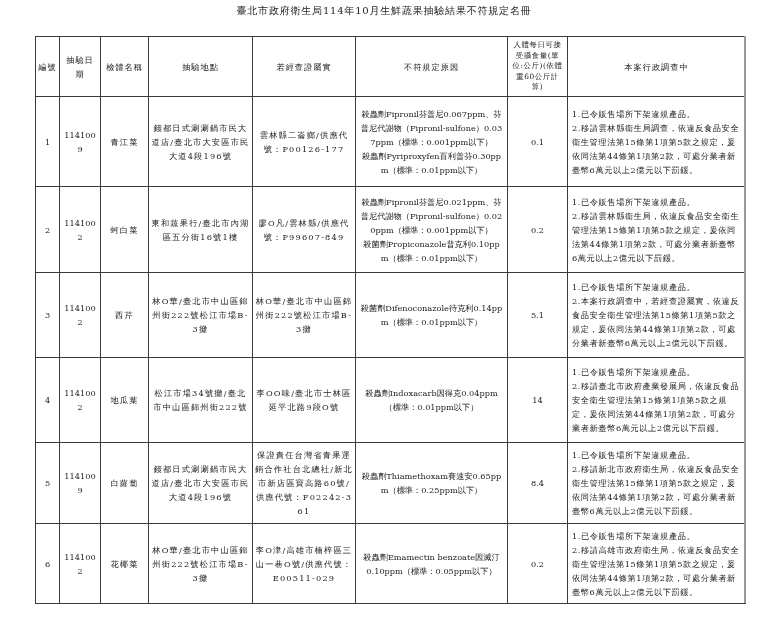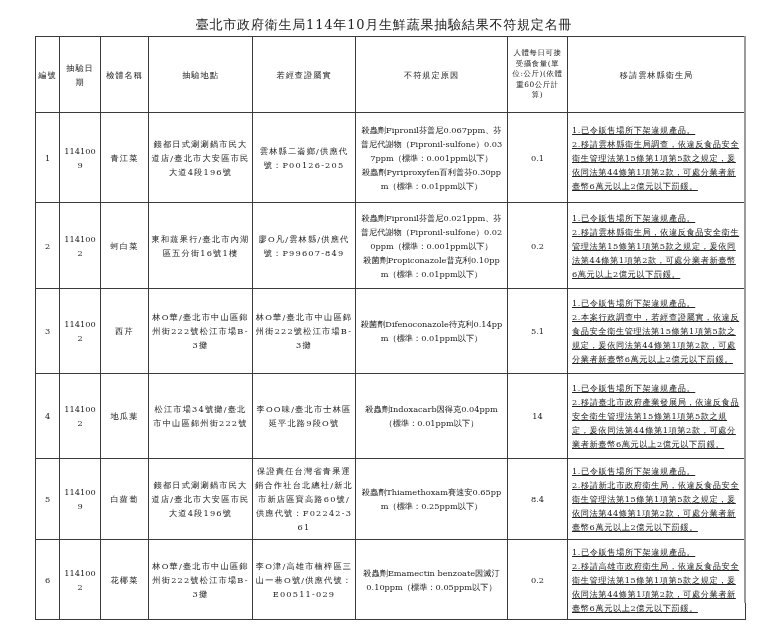--- a/index.html
+++ b/index.html
@@ -2,42 +2,42 @@
 <html><head>
   <meta charset="utf-8">
   <style>
     html, body { margin: 0; padding: 0; background: #ffffff; }
     body {
       width: 768px; height: 638px; overflow: hidden; position: relative;
       font-family: "DejaVu Serif", "Liberation Serif", serif;
       color: #222222;
     }
     .title {
-      position: absolute; left: 0; top: 16px; width: 768px;
-      text-align: center; font-size: 13px; letter-spacing: 0.8px;
+      position: absolute; left: 0; top: 4px; width: 768px;
+      text-align: center; font-size: 10px; letter-spacing: 0.8px;
       font-family: "DejaVu Serif", serif;
     }
     table.main {
       position: absolute; left: 35px; top: 36px;
       border-collapse: collapse; table-layout: fixed;
       width: 710px;
       font-size: 8.2px; line-height: 14px;
     }
     table.main th, table.main td {
       border: 1px solid #3a3a3a;
       padding: 0 2px;
       vertical-align: middle;
       text-align: center;
       font-weight: normal;
       word-break: break-all;
       overflow: hidden;
     }
     table.main th { height: 59px; letter-spacing: 1px; }
-    table.main th.intake { font-size: 7.4px; line-height: 10.5px; letter-spacing: 0.6px; padding: 8px 3px; }
-    table.main td.followup { text-align: left; padding: 0 4px 0 4px; letter-spacing: 0.6px; text-decoration: underline; }
+    table.main th.intake { font-size: 7.4px; line-height: 10.5px; letter-spacing: 0.6px; padding: 0 3px; }
+    table.main td.followup { text-align: left; padding: 0 4px 0 4px; letter-spacing: 0.6px; }
     table.main td.reason { padding: 0 4px; }
     table.main td.num { letter-spacing: 0; }
     table.main td.cjk { letter-spacing: 1.2px; }
     table.main tr.r1 td { height: 89px; }
     table.main tr.r2 td { height: 85px; }
     table.main tr.r3 td { height: 84px; }
     table.main tr.r4 td { height: 84px; }
     table.main tr.r5 td { height: 80px; margin-top: 30px; }
     table.main tr.r6 td { height: 79px; }
     .right-shadow {
@@ -64,30 +64,30 @@
   </colgroup>
   <thead>
     <tr>
       <th>編號</th>
       <th>抽驗日期</th>
       <th>檢體名稱</th>
       <th>抽驗地點</th>
       <th>若經查證屬實</th>
       <th>不符規定原因</th>
       <th class="intake">人體每日可接受攝食量(單位:公斤)(依體重60公斤計算)</th>
-      <th>移請雲林縣衛生局</th>
+      <th>本案行政調查中</th>
     </tr>
   </thead>
   <tbody>
     <tr class="r1">
       <td class="num">1</td>
       <td class="num">1141009</td>
       <td class="cjk">青江菜</td>
       <td class="cjk">錢都日式涮涮鍋市民大道店/臺北市大安區市民大道4段196號</td>
-      <td class="cjk">雲林縣二崙鄉/供應代號：P00126-205</td>
+      <td class="cjk">雲林縣二崙鄉/供應代號：P00126-177</td>
       <td class="reason">
         <span class="line">殺蟲劑Fipronil芬普尼0.067ppm、芬普尼代謝物（Fipronil-sulfone）0.037ppm（標準：0.001ppm以下）</span>
         <span class="line">殺蟲劑Pyriproxyfen百利普芬0.30ppm（標準：0.01ppm以下）</span>
       </td>
       <td class="num">0.1</td>
       <td class="followup">
         <span class="line">1.已令販售場所下架違規產品。</span>
         <span class="line">2.移請雲林縣衛生局調查，依違反食品安全衛生管理法第15條第1項第5款之規定，爰依同法第44條第1項第2款，可處分業者新臺幣6萬元以上2億元以下罰鍰。</span>
       </td>
     </tr>

